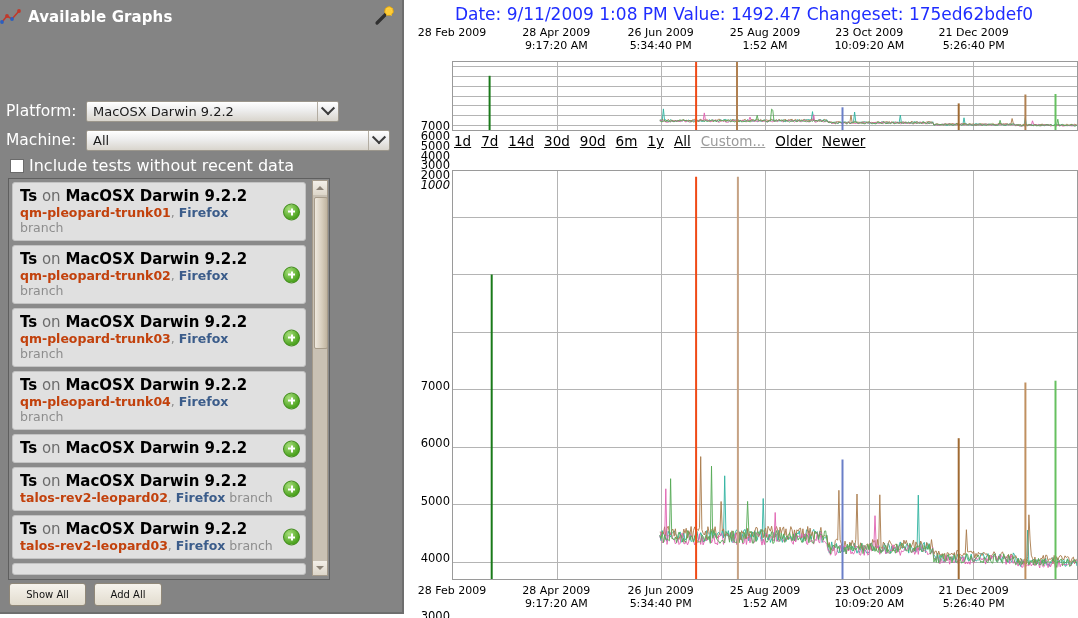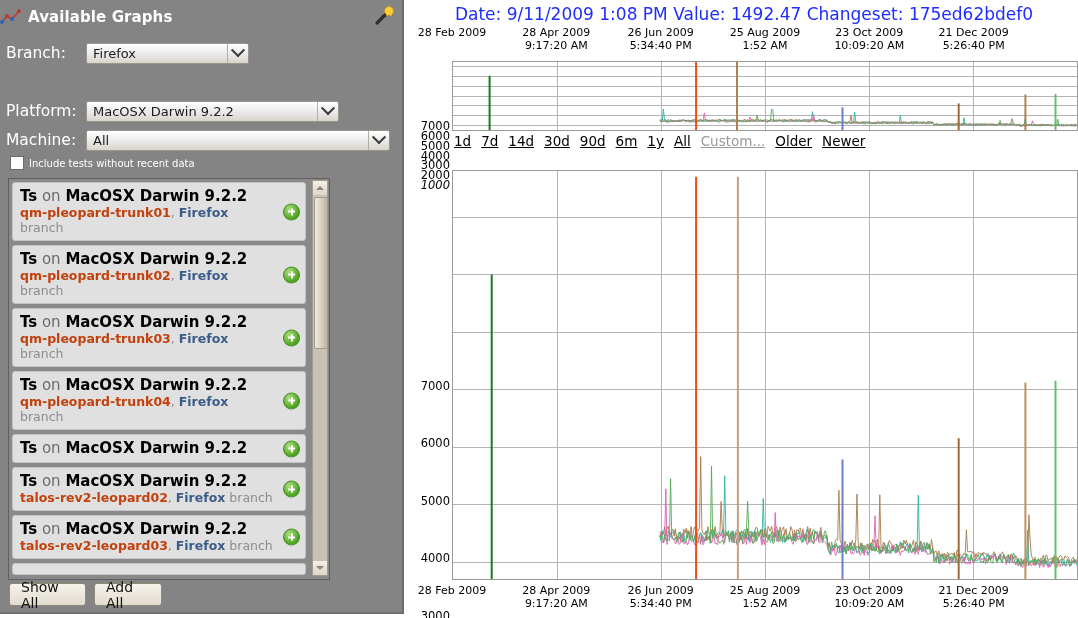--- a/index.html
+++ b/index.html
@@ -28,21 +28,21 @@
        box-shadow:0 1px 0 rgba(255,255,255,.5) inset;}
   .sel .arrowbox{position:absolute;right:0;top:0;bottom:0;width:20px;
        border-left:1px solid #b3ada2;display:flex;align-items:center;
        justify-content:center;}
   .chev{width:8px;height:8px;border-right:2px solid #3c3c3c;
         border-bottom:2px solid #3c3c3c;transform:rotate(45deg) translate(-2px,-2px);}
 
   #cbrow{position:absolute;left:10px;top:156px;display:flex;align-items:center;}
   #cbrow .cb{width:12px;height:12px;background:#ffffff;border:1px solid #6b6b6b;
              display:inline-block;}
-  #cbrow .cbl{color:#ffffff;font-size:10px;margin-left:5px;}
+  #cbrow .cbl{color:#ffffff;font-size:16px;margin-left:5px;}
 
   
   #listbox{position:absolute;left:8px;top:178px;width:320px;height:400px;
            background:#8a8a8a;border:1px solid #5f5f5f;overflow:hidden;}
   #listinner{position:absolute;left:0;top:0;width:303px;height:400px;
              overflow:hidden;padding:3px 0 8px 3px;box-sizing:border-box;}
   .litem{position:relative;width:294px;margin-bottom:4px;
          background:#e0e0e0;border:1px solid #c3c3c3;border-radius:3px;
          padding:5px 30px 5px 7px;box-sizing:border-box;}
   .l1{font-size:15px;color:#6b6b6b;line-height:17px;white-space:nowrap;}
@@ -67,21 +67,21 @@
   #sbtn-up{position:absolute;top:0;left:0;}
   #sbtn-dn{position:absolute;bottom:0;left:0;}
   .tri{width:0;height:0;border-left:4px solid transparent;border-right:4px solid transparent;}
   .tri.up{border-bottom:4px solid #8d8478;}
   .tri.dn{border-top:4px solid #8d8478;}
   #sthumb{position:absolute;left:1px;top:16px;width:12px;height:150px;
           background:linear-gradient(90deg,#efe9df,#d6ccbb 60%,#c0b4a0);
           border:1px solid #a79c8b;border-radius:2px;}
 
   .btn{height:23px;background:linear-gradient(#f6f3ec,#e2dccf);
-       border:1px solid #908879;border-radius:3px;font-size:14px;color:#111;
+       border:1px solid #908879;border-radius:3px;font-size:10px;color:#111;
        display:flex;align-items:center;justify-content:center;padding:0 11px;
        box-sizing:border-box;}
 
   
   #right{position:absolute;left:410px;top:0;width:668px;height:618px;}
   #hdr{position:absolute;left:0;top:4px;width:668px;text-align:center;
        color:#1f2dff;font-size:17px;white-space:nowrap;}
 
   .xaxis{position:absolute;width:668px;height:30px;font-size:11px;color:#000;}
   .xtick{position:absolute;text-align:center;white-space:nowrap;line-height:13px;}
@@ -122,29 +122,20 @@
     <span class="ttl">Available Graphs</span>
     <span class="icn" style="position:absolute;right:10px;top:6px;">
       <svg width="20" height="20" viewBox="0 0 20 20">
         <line x1="3" y1="17" x2="13" y2="7" stroke="#303030" stroke-width="3.2" stroke-linecap="round"></line>
         <circle cx="15" cy="5" r="4.2" fill="#ffd24a" stroke="#e0a000" stroke-width="1"></circle>
         <path d="M15 0 L16 3 L19 2 L17 5 L20 6 L17 7 L18 10 L15 8.5 L12 10 L13 7 L10 6 L13 5 L11.5 2 L14.5 3 Z" fill="#ffcc33"></path>
       </svg>
     </span>
   </div>
 
-  <div class="frow" id="frow0" style="top:40px;width:250px;">
-    <span class="flabel">Branch:</span>
-    <div class="sel" style="width:163px;">
-      <span>Firefox</span>
-      <span class="arrowbox">
-          <i class="chev"></i>
-        </span>
-    </div>
-  </div>
 
 
   <div class="frow" id="frow2" style="top:98px;width:337px;">
     <span class="flabel">Platform:</span>
     <div class="sel" style="width:253px;">
       <span>MacOSX Darwin 9.2.2</span>
       <span class="arrowbox">
           <i class="chev"></i>
         </span>
     </div>

